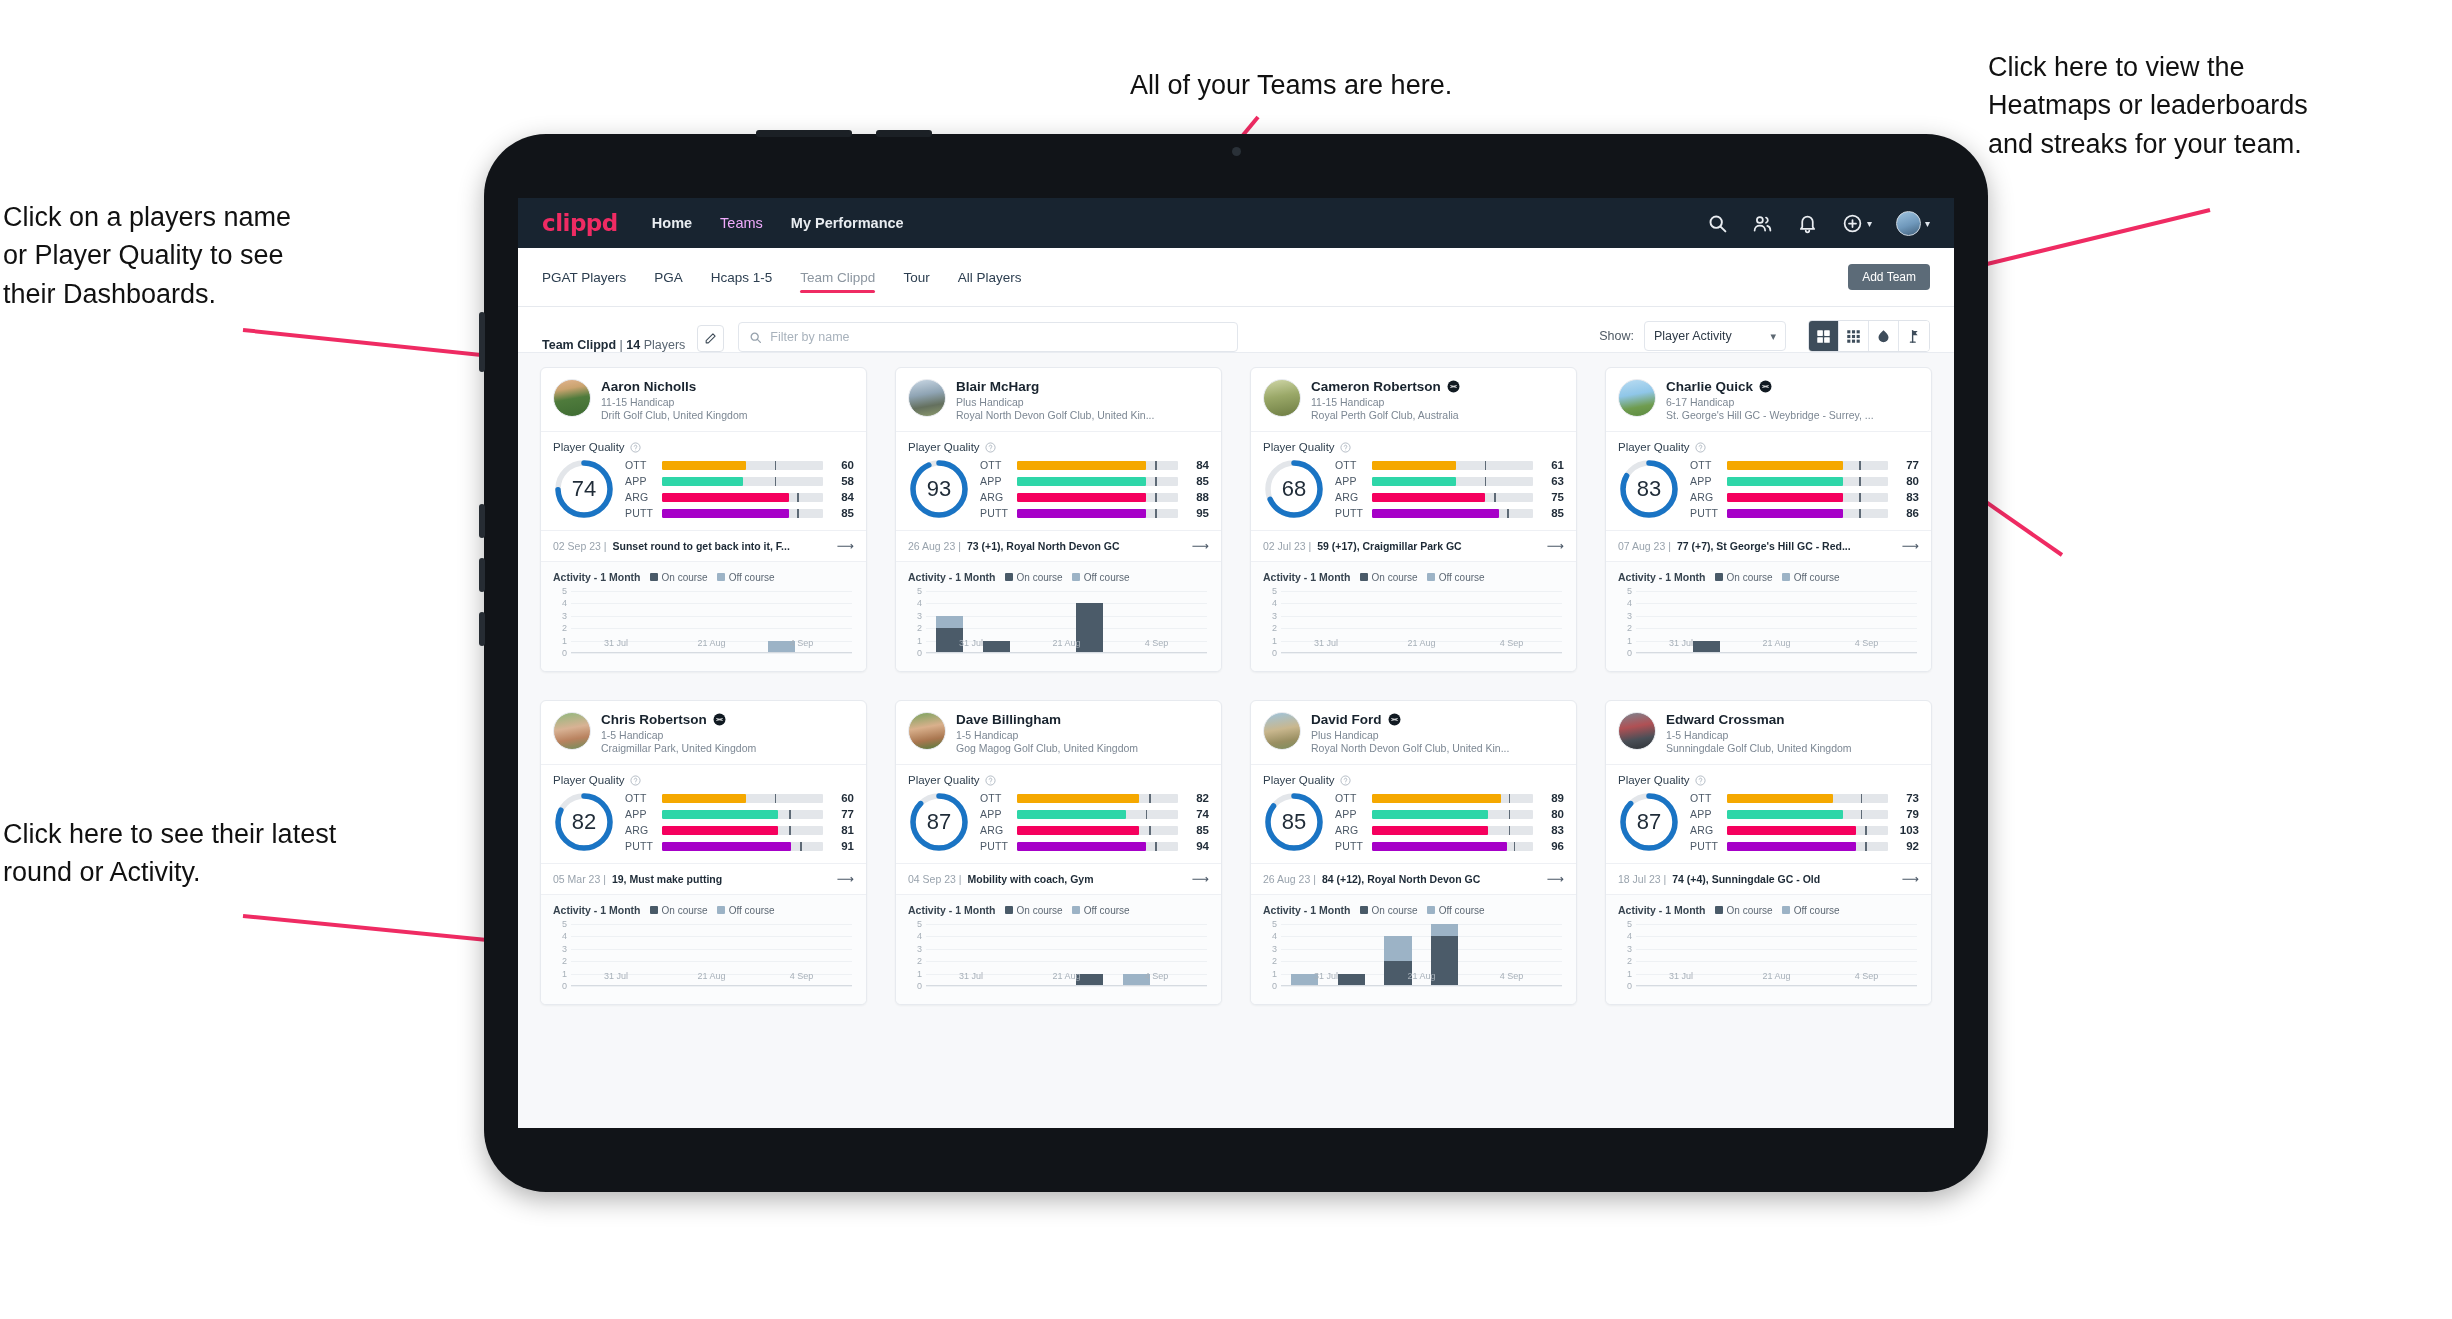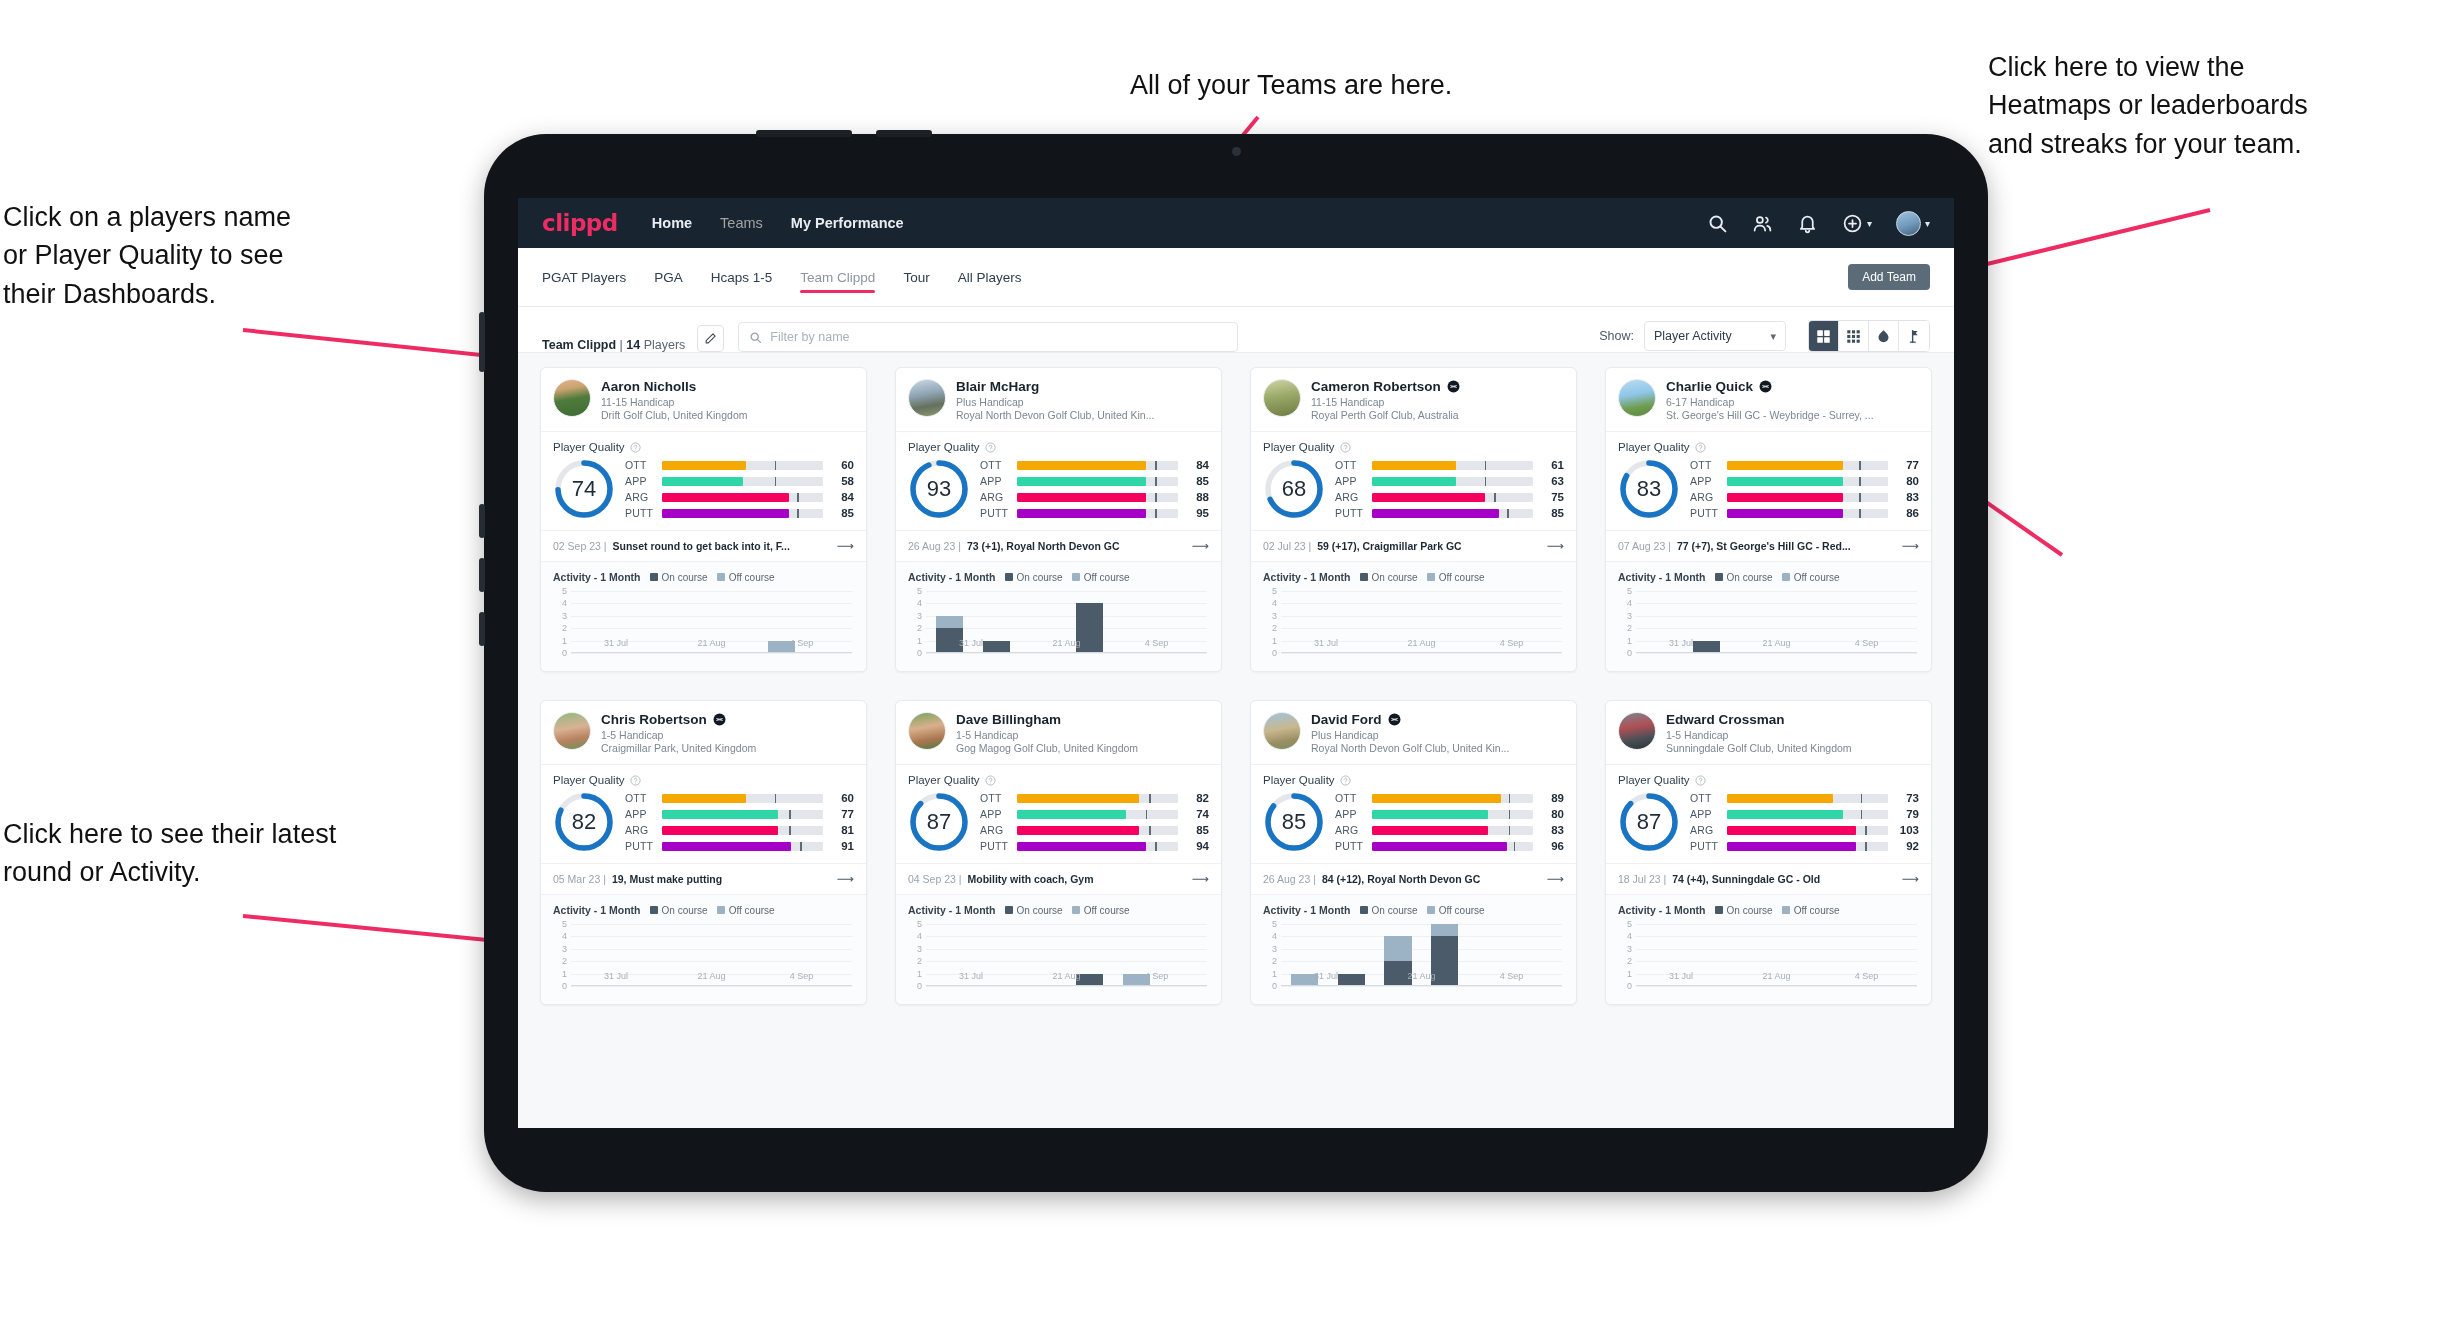--- a/index.html
+++ b/index.html
@@ -59,21 +59,21 @@
     display: flex; align-items: center; padding: 0 24px;
   }
   .brand {
     color: #ef2b63; font-size: 23px; font-weight: 700;
     letter-spacing: -.5px; margin-right: 34px; font-family: "DejaVu Sans", sans-serif;
   }
   .navlink {
     color: #e9edf1; font-size: 14.5px; margin-right: 28px; font-weight: 600;
     white-space: nowrap;
   }
-  .navlink.dim { color: #a3a3a3; font-weight: 400; }
+  .navlink.dim { color: #f0abfc; font-weight: 400; }
   .topnav-right { margin-left: auto; display: flex; align-items: center; gap: 24px; }
   .ticon { width: 21px; height: 21px; color: #e9edf1; display: block; }
   .ticon svg { width: 100%; height: 100%; display: block; }
   .plus-wrap { display: flex; align-items: center; gap: 4px; }
   .caret { font-size: 10px; color: #dfe6ec; }
   .avatar-top {
     width: 25px; height: 25px; border-radius: 50%;
     background: linear-gradient(160deg,#9fc4e0 0%,#6f98bb 55%,#42617c 100%);
     border: 1.5px solid #cfd9e2;
   }

